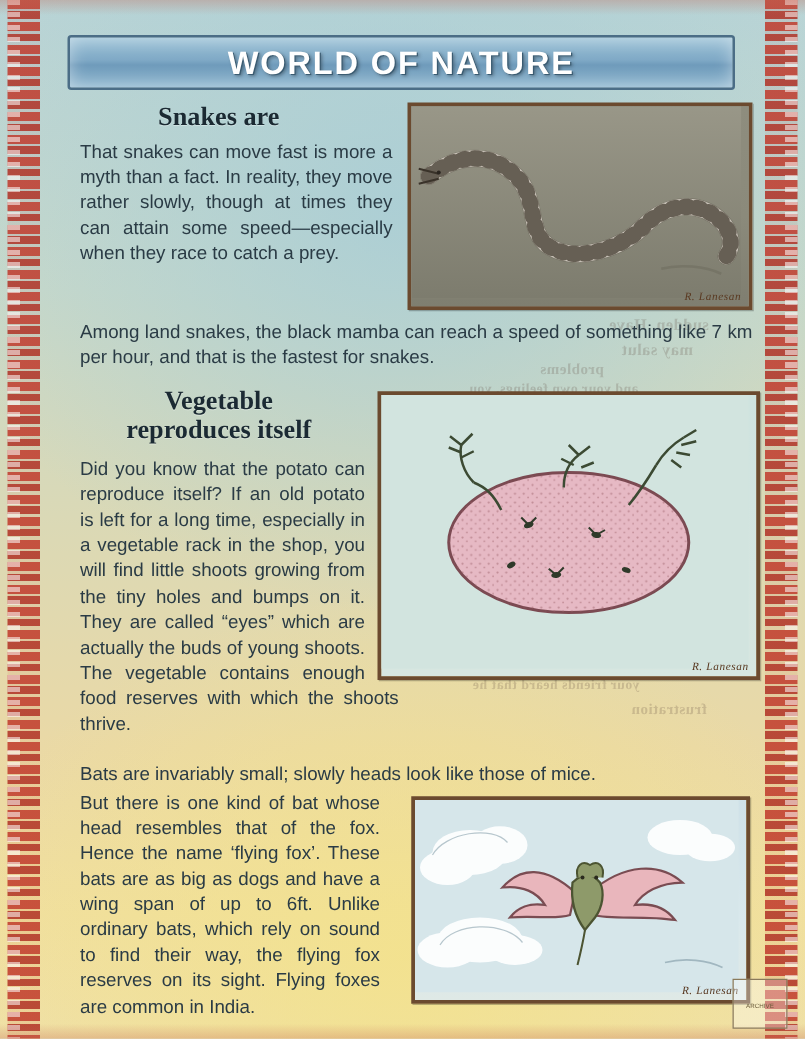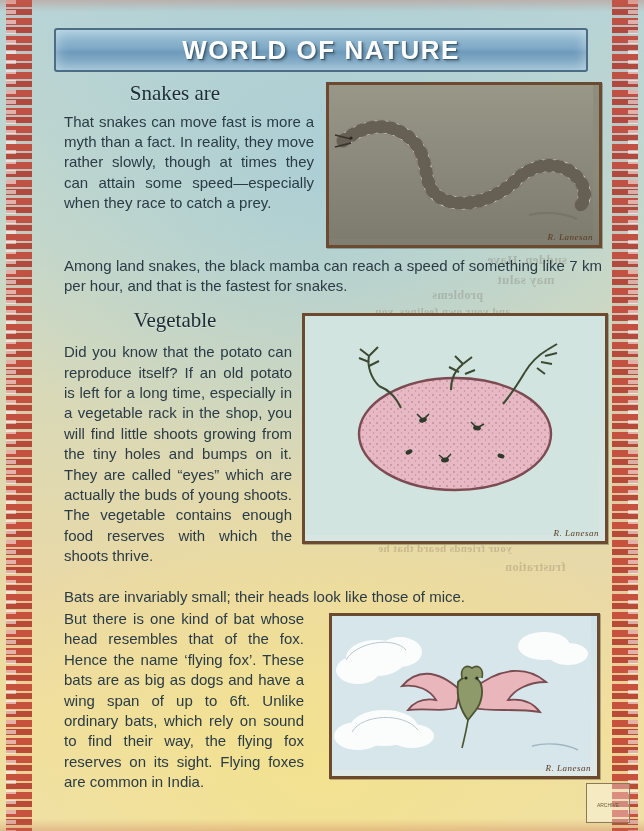--- a/index.html
+++ b/index.html
@@ -106,21 +106,21 @@
     text-shadow: 1px 1px 0 #3b5c72, 2px 2px 3px rgba(0,0,0,0.35);
   }
 
   .article {
     position: relative;
     margin-top: 10px;
   }
 
   .headline {
     font-family: "Liberation Serif", serif;
-    font-weight: normal;
+    font-weight: bold;
     color: #1b2a33;
     text-align: center;
     line-height: 1.12;
     font-size: 21px;
     text-shadow: 0 1px 0 rgba(255,255,255,0.35);
   }
 
   .body-text {
     font-family: Liberation Sans, sans-serif;
     font-size: 15px;
@@ -305,29 +305,30 @@
             <path d="M118,104 l-6,-6 M118,104 l6,-6"></path>
             <path d="M172,112 l-6,-6 M172,112 l7,-4"></path>
             <path d="M140,144 l-6,-5 M140,144 l6,-6"></path>
           </g>
         </svg>
         <div class="sig">R. Lanesan</div>
       </div>
 
       <div class="headline">
         <div>Vegetable</div>
+        <div>reproduces itself</div>
       </div>
 
       <div class="col-text body-text">Did you know that the potato can reproduce itself? If an old potato is left for a long time, especially in a vegetable rack in the shop, you will find little shoots growing from the tiny holes and bumps on it. They are called “eyes” which are actually the buds of young shoots. The vegetable contains enough food reserves with which the shoots thrive.</div>
     </div>
 
     <div class="article" id="art-fox" style="clear:both; margin-top:14px;">
 
 
-      <div class="lead body-text" style="margin-top:8px;">Bats are invariably small; their heads look like those of mice.</div>
+      <div class="lead body-text" style="margin-top:8px;">Bats are invariably small; slowly heads look like those of mice.</div>
 
       <div class="figure" id="fig-fox">
         <svg width="259" height="154" viewBox="0 0 259 154">
           <rect x="0" y="0" width="259" height="154" fill="#d6e6ea"></rect>
           <g fill="#ffffff" opacity="0.92">
             <ellipse cx="44" cy="42" rx="30" ry="18"></ellipse>
             <ellipse cx="68" cy="36" rx="22" ry="15"></ellipse>
             <ellipse cx="26" cy="54" rx="22" ry="14"></ellipse>
             <ellipse cx="52" cy="112" rx="34" ry="18"></ellipse>
             <ellipse cx="26" cy="120" rx="24" ry="14"></ellipse>

